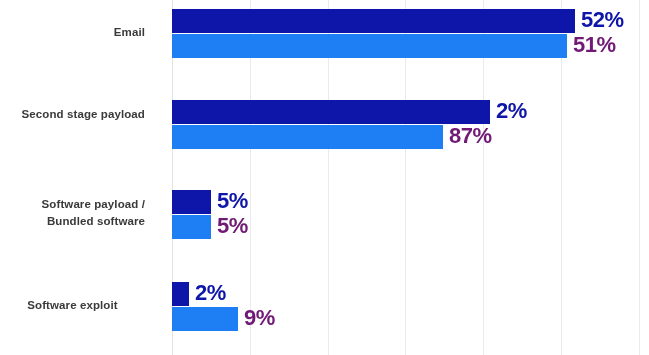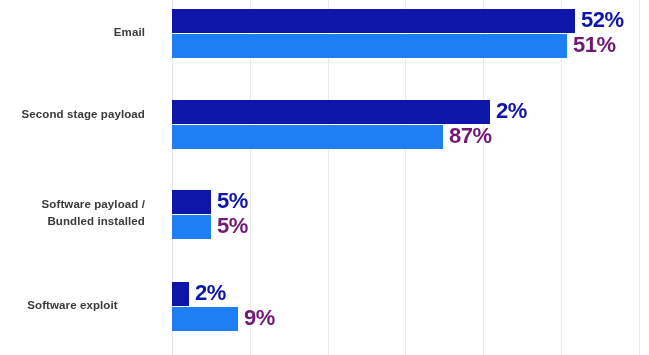--- a/index.html
+++ b/index.html
@@ -143,21 +143,21 @@
       </div>
       <div class="bar-row" style="top:125px;">
         <div class="bar series-b" style="width:271px;"></div>
         <div class="bar-value series-b" style="left:277px;">87%</div>
       </div>
     </div>
 
     <div class="bar-group">
       <div class="cat-label" style="top:196px;">
         <span>Software payload /</span>
-        <span class="line2">Bundled installed</span>
+        <span class="line2">Bundled software</span>
       </div>
       <div class="bar-row" style="top:190px;">
         <div class="bar series-a" style="width:39px;"></div>
         <div class="bar-value series-a" style="left:45px;">5%</div>
       </div>
       <div class="bar-row" style="top:215px;">
         <div class="bar series-b" style="width:39px;"></div>
         <div class="bar-value series-b" style="left:45px;">5%</div>
       </div>
     </div>

